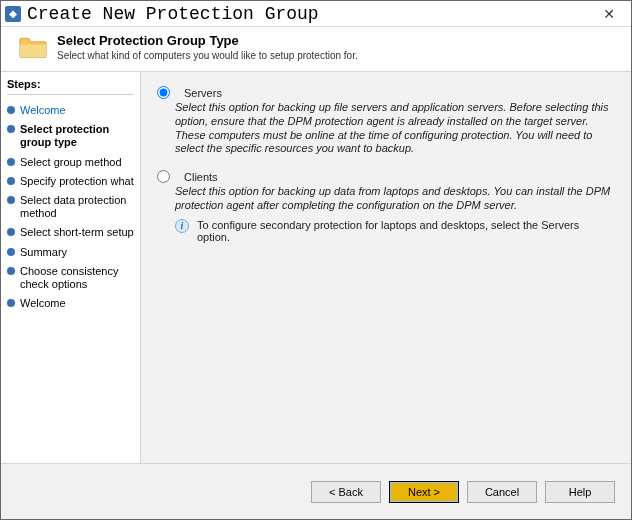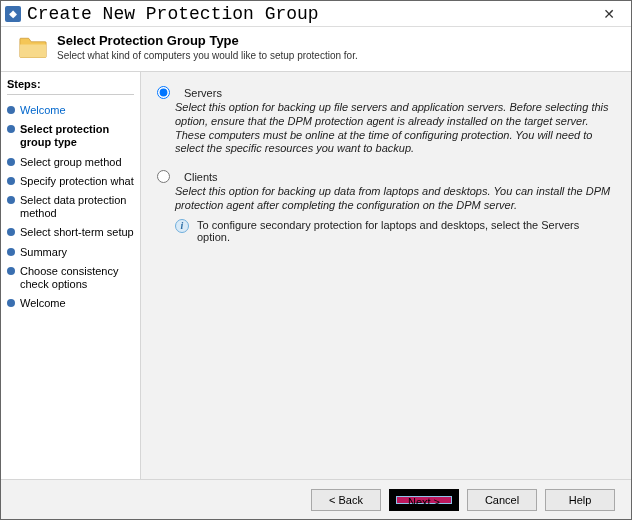--- a/index.html
+++ b/index.html
@@ -141,42 +141,42 @@
     color: #2b6ca3;
     font-style: italic;
     font-weight: bold;
     font-size: 10px;
     display: flex; align-items: center; justify-content: center;
     flex: 0 0 14px;
     font-family: Georgia, serif;
   }
 
   .footer {
-    height: 40px;
+    height: 56px;
     border-top: 1px solid #d6d6d6;
     background: #f2f2f2;
     display: flex;
     align-items: center;
     justify-content: flex-end;
     padding: 0 16px;
     gap: 8px;
   }
   .btn {
     min-width: 70px;
     height: 22px;
     font-size: 11px;
     background: #e9e9e9;
     border: 1px solid #a8a8a8;
     cursor: pointer;
     padding: 0 8px;
   }
   .btn.primary {
-    border: 7px solid #000000;
+    border: 1px solid #000000;
     box-shadow: inset 0 0 0 1px #8fc3ea;
-    background: #be185d;
+    background: #eab308;
   }
 </style>
 </head>
 <body>
 
 <div class="window">
 
   <div class="titlebar">
     <div class="app-icon">◆</div>
     <div class="title">Create New Protection Group</div>

